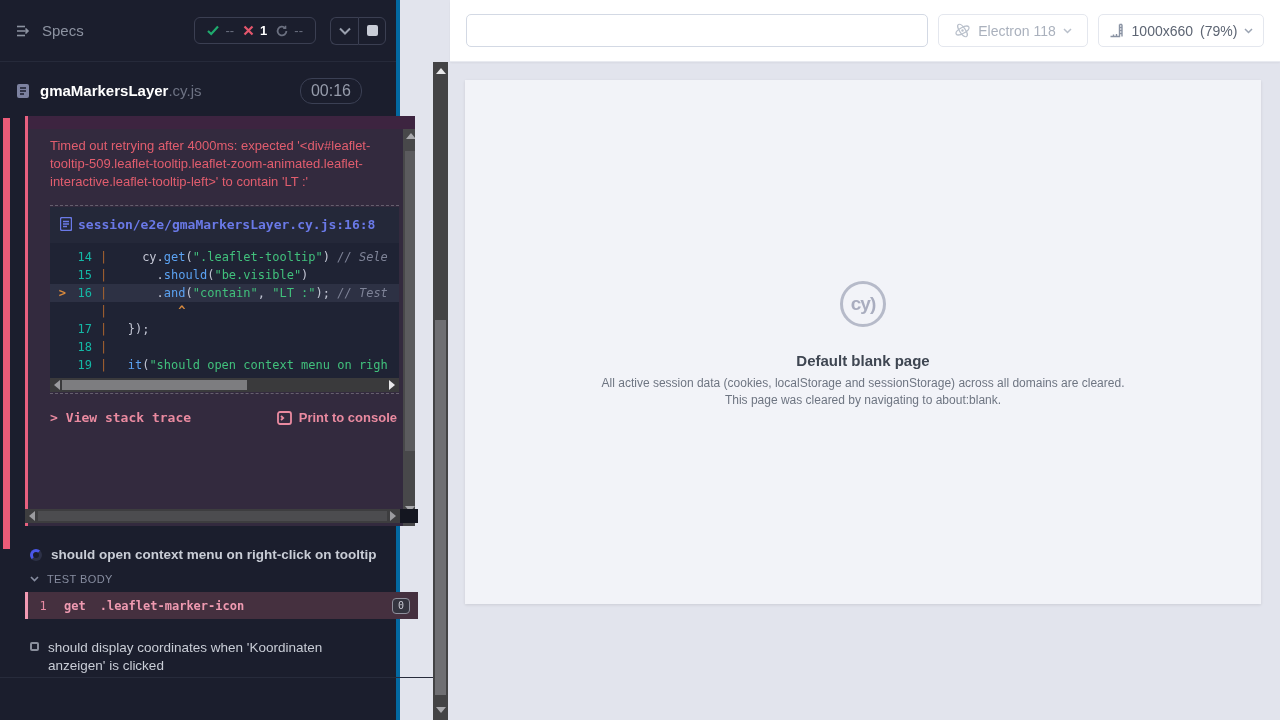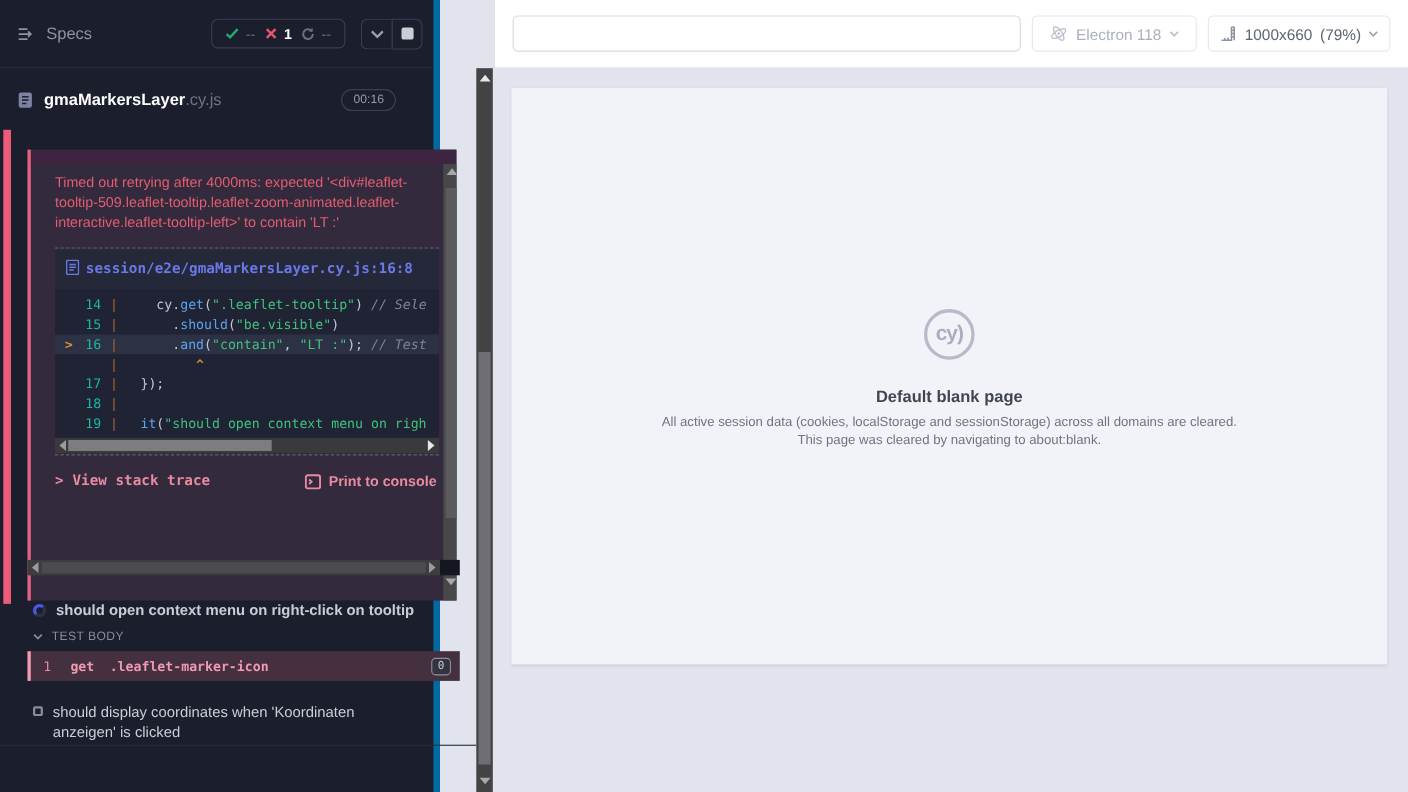--- a/index.html
+++ b/index.html
@@ -2,47 +2,47 @@
 <html><head>
 <meta charset="utf-8">
 <style>
   * { margin:0; padding:0; box-sizing:border-box; }
   html,body { width:1280px; height:720px; overflow:hidden; background:#e2e4ed;
               font-family:"Liberation Sans", sans-serif; }
   .mono { font-family:"DejaVu Sans Mono", monospace; }
 
   
   .sidebar { position:absolute; left:0; top:0; width:400px; height:720px;
-             background:#1b1e2d; border-right:6px solid #0369a1; }
+             background:#1b1e2d; border-right:4px solid #0369a1; }
   .specs-bar { position:relative; height:62px; border-bottom:1px solid #262a3a;
                display:flex; align-items:center; padding:0 10px 0 16px; }
   .specs-title { color:#8d93a1; font-size:15px; margin-left:10px; }
   .stats-box { margin-left:auto; display:flex; align-items:center; gap:9px;
                border:1px solid #3b3f52; border-radius:6px; padding:5px 12px; }
   .stat { display:flex; align-items:center; gap:6px; font-size:13px; }
   .stat .num { color:#6b7080; }
   .stat .num.failed { color:#ffffff; font-weight:bold; }
   .btn-group { display:flex; margin-left:14px; }
   .icon-btn { width:28px; height:28px; border:1px solid #3b3f52; display:flex;
               align-items:center; justify-content:center; background:transparent; cursor:pointer; }
   .icon-btn:first-child { border-radius:6px 0 0 6px; border-right:none; }
   .icon-btn:last-child { border-radius:0 6px 6px 0; }
   .stop-square { width:11px; height:11px; background:#c9cdd7; border-radius:2px; }
 
   .spec-row { position:relative; height:57px; display:flex; align-items:center; padding:0 16px; }
   .spec-name { color:#ffffff; font-weight:bold; font-size:15px; margin-left:10px; }
   .spec-ext { color:#6d7283; font-weight:normal; }
   .timer-pill { margin-left:auto; margin-right:18px; border:1px solid #3b4054; border-radius:12px;
-                padding:3px 10px; color:#969cab; font-size:11px; }
+                padding:3px 10px; color:#969cab; font-size:16px; }
 
   
   .attempt-bar { position:absolute; left:3px; top:118px; width:7px; height:431px; background:#ec5b78; }
 
   
-  .err-region { position:absolute; left:25px; top:136px; width:390px; height:410px;
+  .err-region { position:absolute; left:25px; top:116px; width:390px; height:410px;
                 background:#332a3e; border-left:3px solid #e8607f; overflow:hidden; }
   .err-band { height:13px; background:#3d2440; }
   .err-message { color:#e25d6e; font-size:13px; line-height:18px; padding:8px 30px 12px 22px; }
   .code-frame { margin:2px 16px 0 22px; border-top:1px dashed rgba(255,255,255,.25);
                 border-bottom:1px dashed rgba(255,255,255,.25); padding:1px 0; }
   .cf-header { background:#242839; color:#6a79e8; font-size:13px; font-weight:bold;
                padding:8px 10px; line-height:20px; word-break:break-all; cursor:pointer; }
   .cf-header svg { vertical-align:-2px; margin-right:6px; }
   .cf-code { background:#1f2334; padding:5px 0 4px 0; overflow:hidden; }
   .code-line { display:flex; height:18px; line-height:18px; font-size:12px; white-space:pre; }

